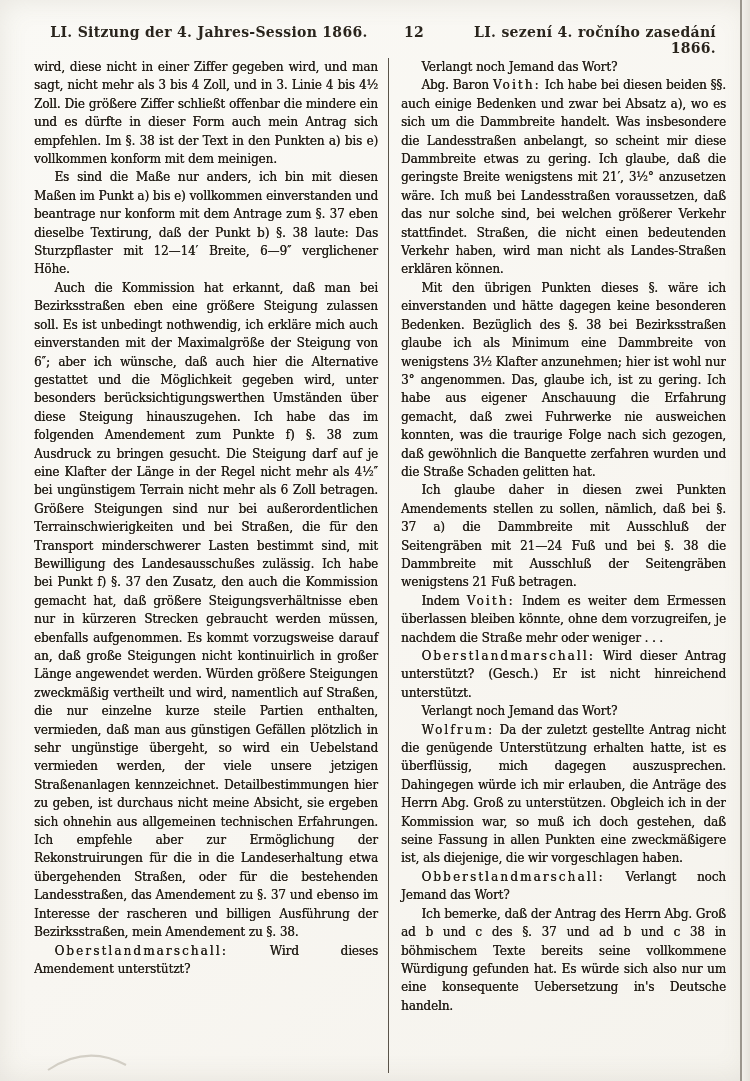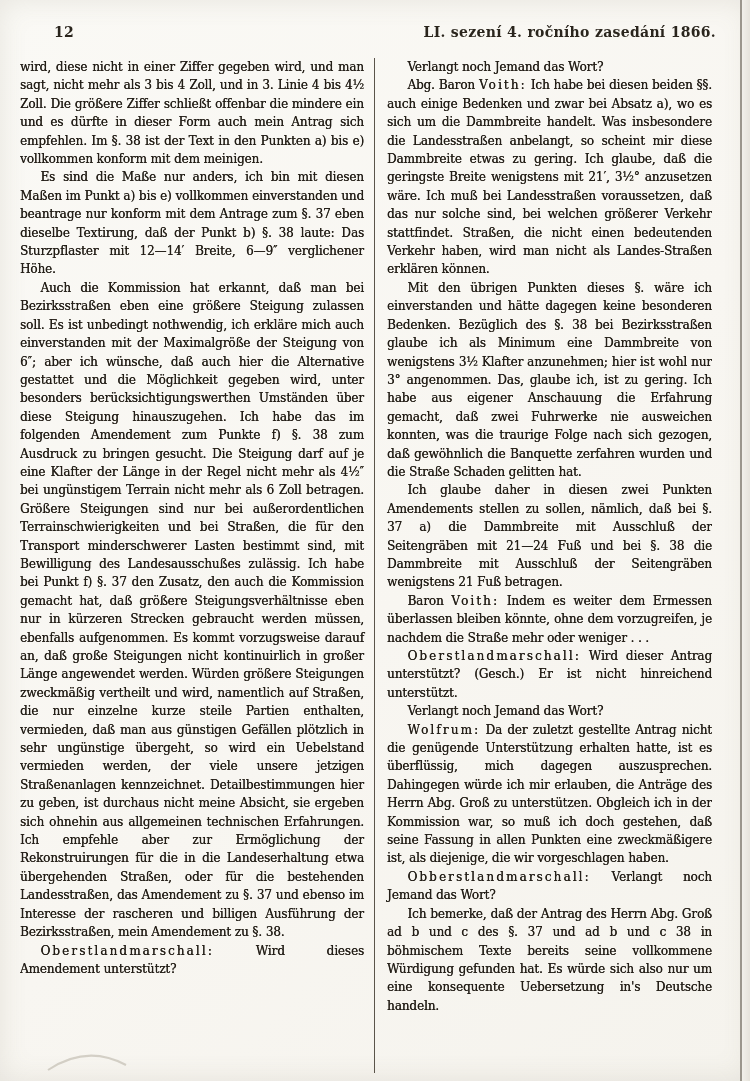--- a/index.html
+++ b/index.html
@@ -17,21 +17,21 @@
   .header {
     position:absolute; top:24px; left:34px; right:34px;
     display:flex; align-items:baseline;
     font-size:14px; font-weight:bold; letter-spacing:.3px;
     color:#2a251d;
   }
   .header-left  { width:350px; text-align:center; }
   .page-num     { width:60px;  text-align:center; }
   .header-right { flex:1;      text-align:right; }
   .cols {
-    position:absolute; top:58px; left:20px; width:692px; bottom:8px;
+    position:absolute; top:58px; left:34px; width:692px; bottom:8px;
     display:flex; overflow:hidden;
   }
   .col { overflow:hidden; }
   .col-left  { width:344px; padding-right:10px; border-right:1px solid #5a544a; }
   .col-right { flex:1; padding-left:12px; }
   p.para {
     margin:0; text-align:justify;
     font-size:12px; line-height:18.4px; letter-spacing:-0.1px;
     text-shadow:0.25px 0 0 currentColor; 
     color:#241f18;
@@ -47,37 +47,38 @@
     background:linear-gradient(to right,#f2f0ea,#e6e3db);
   }
   .artifact-arc { position:absolute; left:42px; top:1048px; opacity:.55; }
 </style>
 </head>
 <body>
 
 <div class="page">
 
   <div class="header">
+    <span class="header-left">LI. Sitzung der 4. Jahres-Session 1866.</span>
     <span class="page-num">12</span>
     <span class="header-right">LI. sezení 4. ročního zasedání 1866.</span>
   </div>
 
   <div class="cols">
     <div class="col col-left">
         <p class="para"><span class="run">wird, diese nicht in einer Ziffer gegeben wird, und man sagt, nicht mehr als 3 bis 4 Zoll, und in 3. Linie 4 bis 4½ Zoll. Die größere Ziffer schließt offenbar die mindere ein und es dürfte in dieser Form auch mein Antrag sich empfehlen. Im §. 38 ist der Text in den Punkten a) bis e) vollkommen konform mit dem meinigen.</span></p>
         <p class="para indent"><span class="run">Es sind die Maße nur anders, ich bin mit diesen Maßen im Punkt a) bis e) vollkommen einverstanden und beantrage nur konform mit dem Antrage zum §. 37 eben dieselbe Textirung, daß der Punkt b) §. 38 laute: Das Sturzpflaster mit 12—14′ Breite, 6—9″ verglichener Höhe.</span></p>
         <p class="para indent"><span class="run">Auch die Kommission hat erkannt, daß man bei Bezirksstraßen eben eine größere Steigung zulassen soll. Es ist unbedingt nothwendig, ich erkläre mich auch einverstanden mit der Maximalgröße der Steigung von 6″; aber ich wünsche, daß auch hier die Alternative gestattet und die Möglichkeit gegeben wird, unter besonders berücksichtigungswerthen Umständen über diese Steigung hinauszugehen. Ich habe das im folgenden Amendement zum Punkte f) §. 38 zum Ausdruck zu bringen gesucht. Die Steigung darf auf je eine Klafter der Länge in der Regel nicht mehr als 4½″ bei ungünstigem Terrain nicht mehr als 6 Zoll betragen. Größere Steigungen sind nur bei außerordentlichen Terrainschwierigkeiten und bei Straßen, die für den Transport minderschwerer Lasten bestimmt sind, mit Bewilligung des Landesausschußes zulässig. Ich habe bei Punkt f) §. 37 den Zusatz, den auch die Kommission gemacht hat, daß größere Steigungsverhältnisse eben nur in kürzeren Strecken gebraucht werden müssen, ebenfalls aufgenommen. Es kommt vorzugsweise darauf an, daß große Steigungen nicht kontinuirlich in großer Länge angewendet werden. Würden größere Steigungen zweckmäßig vertheilt und wird, namentlich auf Straßen, die nur einzelne kurze steile Partien enthalten, vermieden, daß man aus günstigen Gefällen plötzlich in sehr ungünstige übergeht, so wird ein Uebelstand vermieden werden, der viele unsere jetzigen Straßenanlagen kennzeichnet. Detailbestimmungen hier zu geben, ist durchaus nicht meine Absicht, sie ergeben sich ohnehin aus allgemeinen technischen Erfahrungen. Ich empfehle aber zur Ermöglichung der Rekonstruirungen für die in die Landeserhaltung etwa übergehenden Straßen, oder für die bestehenden Landesstraßen, das Amendement zu §. 37 und ebenso im Interesse der rascheren und billigen Ausführung der Bezirksstraßen, mein Amendement zu §. 38.</span></p>
         <p class="para indent"><span class="speaker">Oberstlandmarschall:</span><span class="run"> Wird dieses Amendement unterstützt?</span></p>
       </div>
     <div class="col col-right">
         <p class="para indent"><span class="run">Verlangt noch Jemand das Wort?</span></p>
         <p class="para indent"><span class="run">Abg. Baron </span><span class="speaker">Voith:</span><span class="run"> Ich habe bei diesen beiden §§. auch einige Bedenken und zwar bei Absatz a), wo es sich um die Dammbreite handelt. Was insbesondere die Landesstraßen anbelangt, so scheint mir diese Dammbreite etwas zu gering. Ich glaube, daß die geringste Breite wenigstens mit 21′, 3½° anzusetzen wäre. Ich muß bei Landesstraßen voraussetzen, daß das nur solche sind, bei welchen größerer Verkehr stattfindet. Straßen, die nicht einen bedeutenden Verkehr haben, wird man nicht als Landes-Straßen erklären können.</span></p>
         <p class="para indent"><span class="run">Mit den übrigen Punkten dieses §. wäre ich einverstanden und hätte dagegen keine besonderen Bedenken. Bezüglich des §. 38 bei Bezirksstraßen glaube ich als Minimum eine Dammbreite von wenigstens 3½ Klafter anzunehmen; hier ist wohl nur 3° angenommen. Das, glaube ich, ist zu gering. Ich habe aus eigener Anschauung die Erfahrung gemacht, daß zwei Fuhrwerke nie ausweichen konnten, was die traurige Folge nach sich gezogen, daß gewöhnlich die Banquette zerfahren wurden und die Straße Schaden gelitten hat.</span></p>
         <p class="para indent"><span class="run">Ich glaube daher in diesen zwei Punkten Amendements stellen zu sollen, nämlich, daß bei §. 37 a) die Dammbreite mit Ausschluß der Seitengräben mit 21—24 Fuß und bei §. 38 die Dammbreite mit Ausschluß der Seitengräben wenigstens 21 Fuß betragen.</span></p>
-        <p class="para indent"><span class="run">Baron </span><span class="speaker">Voith:</span><span class="run"> Indem es weiter dem Ermessen überlassen bleiben könnte, ohne dem vorzugreifen, je nachdem die Straße mehr oder weniger . . .</span></p>
+        <p class="para indent"><span class="run">Indem </span><span class="speaker">Voith:</span><span class="run"> Indem es weiter dem Ermessen überlassen bleiben könnte, ohne dem vorzugreifen, je nachdem die Straße mehr oder weniger . . .</span></p>
         <p class="para indent"><span class="speaker">Oberstlandmarschall:</span><span class="run"> Wird dieser Antrag unterstützt? (Gesch.) Er ist nicht hinreichend unterstützt.</span></p>
         <p class="para indent"><span class="run">Verlangt noch Jemand das Wort?</span></p>
         <p class="para indent"><span class="speaker">Wolfrum:</span><span class="run"> Da der zuletzt gestellte Antrag nicht die genügende Unterstützung erhalten hatte, ist es überflüssig, mich dagegen auszusprechen. Dahingegen würde ich mir erlauben, die Anträge des Herrn Abg. Groß zu unterstützen. Obgleich ich in der Kommission war, so muß ich doch gestehen, daß seine Fassung in allen Punkten eine zweckmäßigere ist, als diejenige, die wir vorgeschlagen haben.</span></p>
         <p class="para indent"><span class="speaker">Obberstlandmarschall:</span><span class="run"> Verlangt noch Jemand das Wort?</span></p>
         <p class="para indent"><span class="run">Ich bemerke, daß der Antrag des Herrn Abg. Groß ad b und c des §. 37 und ad b und c 38 in böhmischem Texte bereits seine vollkommene Würdigung gefunden hat. Es würde sich also nur um eine konsequente Uebersetzung in's Deutsche handeln.</span></p>
       </div>
   </div>
 
   <div class="edge-shade"></div>
   <div class="edge-line"></div>

